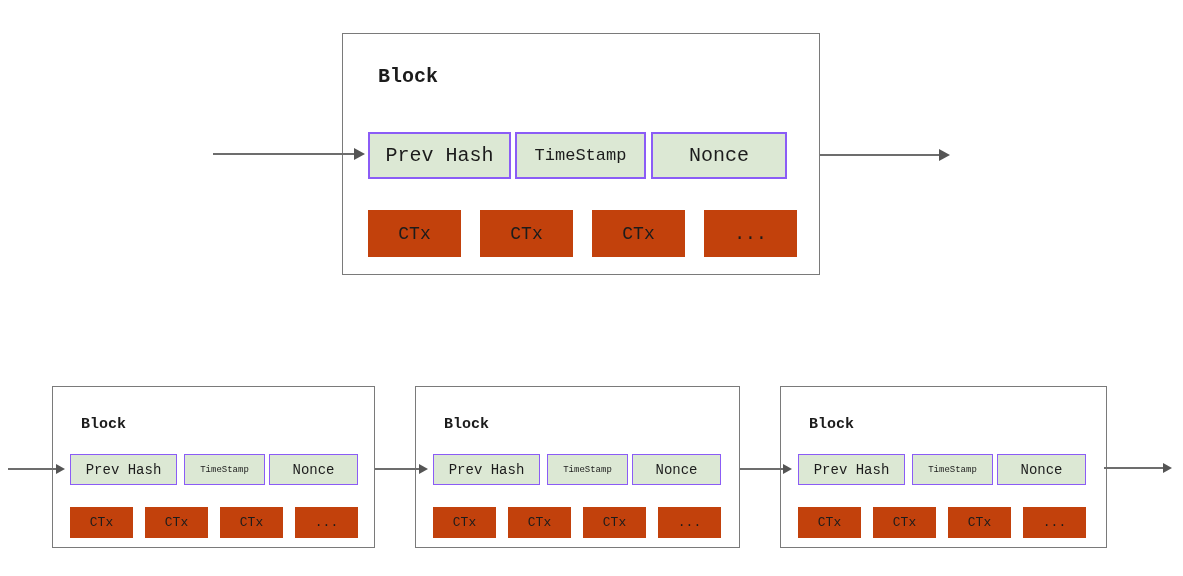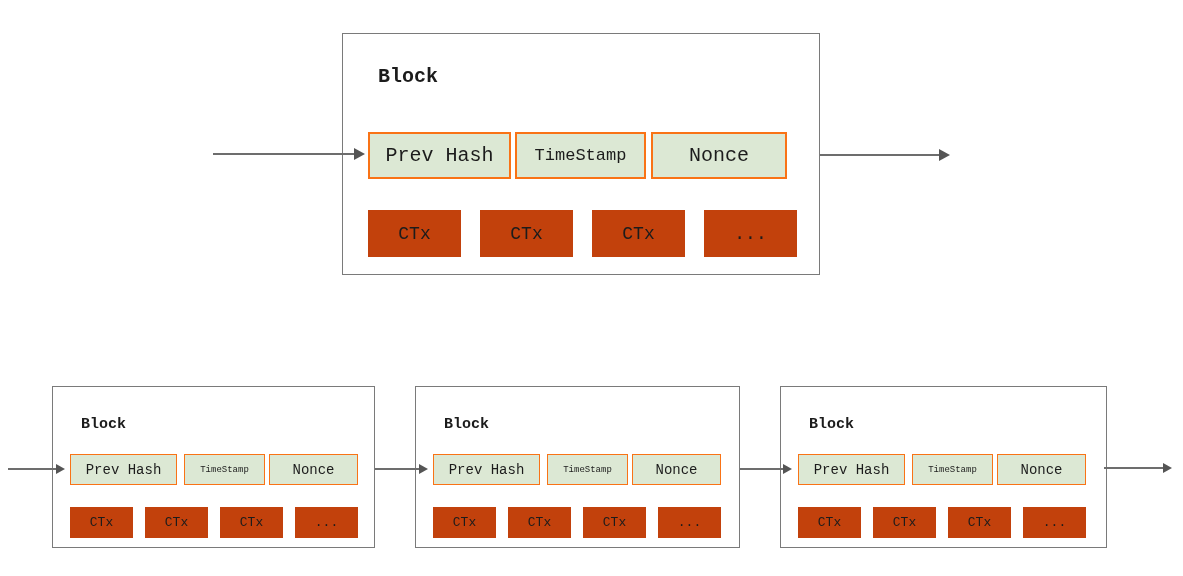--- a/index.html
+++ b/index.html
@@ -10,21 +10,21 @@
   }
 
   
   .main-block {
     position:absolute; left:342px; top:33px; width:478px; height:242px;
     border:1.5px solid #7a7a7a; background:#ffffff;
   }
   .mb-title { position:absolute; left:35px; top:31px; font-size:20px; font-weight:bold; }
   .mb-header { position:absolute; left:25px; top:98px; display:flex; }
   .field {
-    background:#dce8d4; border:2px solid #f97316;
+    background:#dce8d4; border:2px solid #8b5cf6;
     display:flex; align-items:center; justify-content:center;
   }
   .mb-header .field { height:47px; }
   .mb-header .f-prev  { width:143px; font-size:20px; }
   .mb-header .f-time  { width:131px; margin-left:4px; font-size:17px; }
   .mb-header .f-nonce { width:136px; margin-left:5px; font-size:20px; }
   .mb-txrow { position:absolute; left:25px; top:176px; display:flex; gap:19px; }
   .tx {
     background:#c2410c; display:flex; align-items:center; justify-content:center;
   }

